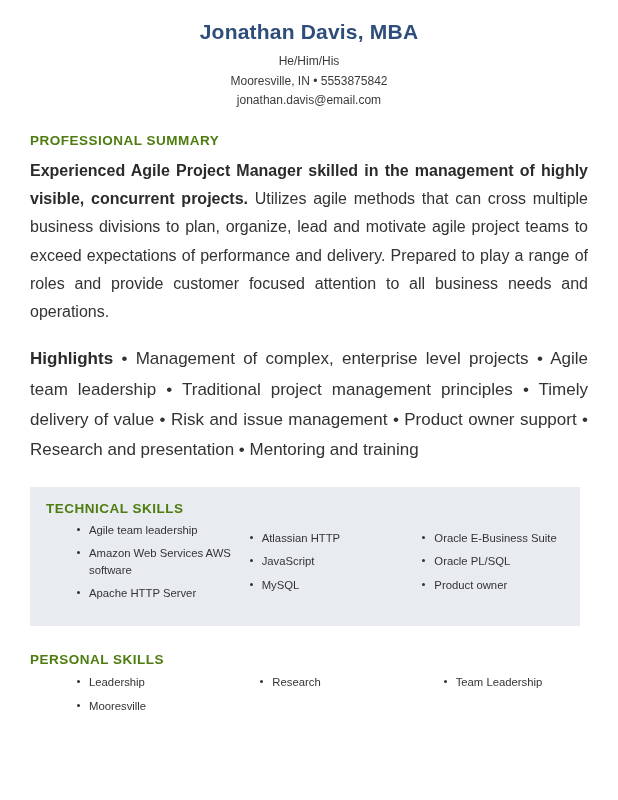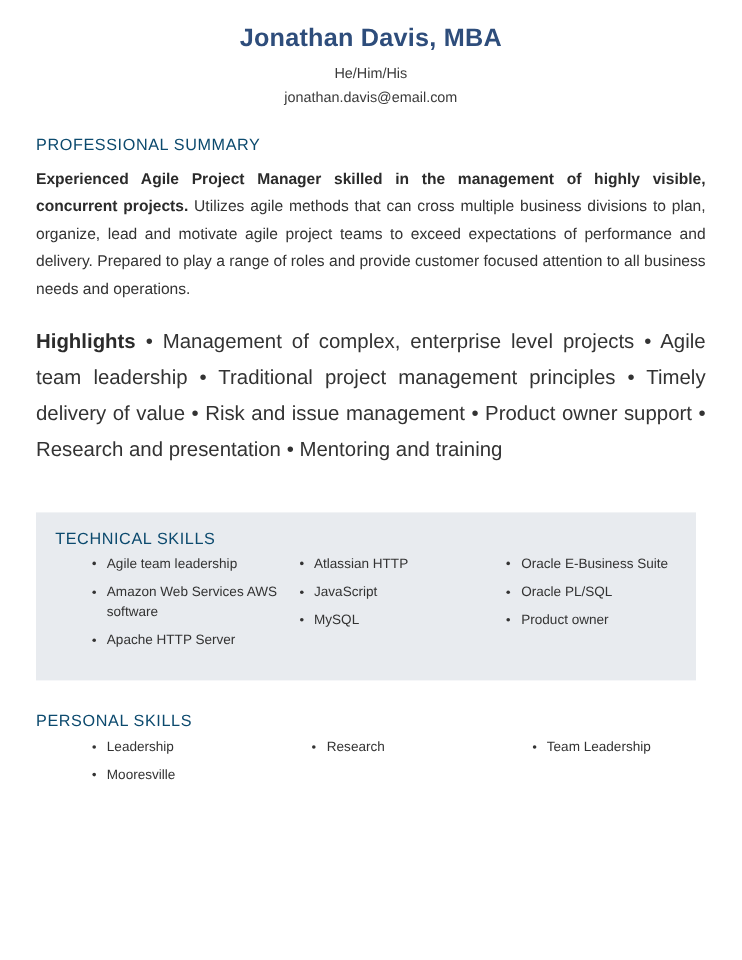--- a/index.html
+++ b/index.html
@@ -40,31 +40,31 @@
     color: #3a3a3a;
     line-height: 1.62;
   }
 
   
   .section {
     margin: 0 30px;
   }
   .section-heading {
     font-size: 13.5px;
-    font-weight: normal;
-    color: #0c4a6e;
+    font-weight: bold;
+    color: #4d7c0f;
     letter-spacing: 0.5px;
     margin: 0 0 9px 0;
   }
 
   .summary-block {
     margin-top: 22px;
   }
   .summary-text {
-    font-size: 13px;
+    font-size: 16px;
     line-height: 1.77;
     text-align: justify;
     margin: 0;
     color: #333333;
   }
   .summary-text b {
     font-weight: bold;
     color: #2b2b2b;
   }
   .highlights-text {
@@ -74,21 +74,21 @@
     margin: 18px 0 0 0;
     color: #333333;
   }
   .highlights-text b {
     font-weight: bold;
     color: #2b2b2b;
   }
 
   
   .tech-panel {
-    margin: 37px 38px 0 30px;
+    margin: 22px 38px 0 30px;
     background: #e8ebef;
     padding: 14px 16px 18px 16px;
     box-sizing: border-box;
   }
   .tech-panel .section-heading {
     margin-bottom: 6px;
   }
 
   
   .skill-columns {
@@ -119,39 +119,41 @@
     left: 2px;
     top: 6px;
     width: 3px;
     height: 3px;
     border-radius: 50%;
     background: #333333;
   }
 
   .tech-panel .skill-columns {
     padding-left: 29px;
+    align-items: center;
   }
   .personal-block {
     margin: 26px 38px 0 30px;
   }
   .personal-block .skill-columns {
     padding-left: 45px;
   }
   .personal-block .section-heading {
     margin-bottom: 7px;
   }
 </style>
 </head>
 <body>
 
 <div class="page">
 
   <div class="header">
     <div class="full-name">Jonathan Davis, MBA</div>
     <div class="contact-line">He/Him/His</div>
+    <div class="contact-line">Mooresville, IN • 5553875842</div>
     <div class="contact-line">jonathan.davis@email.com</div>
   </div>
 
   <div class="section summary-block">
     <div class="section-heading">PROFESSIONAL SUMMARY</div>
     <p class="summary-text"><b>Experienced Agile Project Manager skilled in the management of highly visible, concurrent projects.</b><span> Utilizes agile methods that can cross multiple business divisions to plan, organize, lead and motivate agile project teams to exceed expectations of performance and delivery. Prepared to play a range of roles and provide customer focused attention to all business needs and operations.</span></p>
     <p class="highlights-text"><b>Highlights</b><span> • Management of complex, enterprise level projects • Agile team leadership • Traditional project management principles • Timely delivery of value • Risk and issue management • Product owner support • Research and presentation • Mentoring and training</span></p>
   </div>
 
   <div class="tech-panel">

